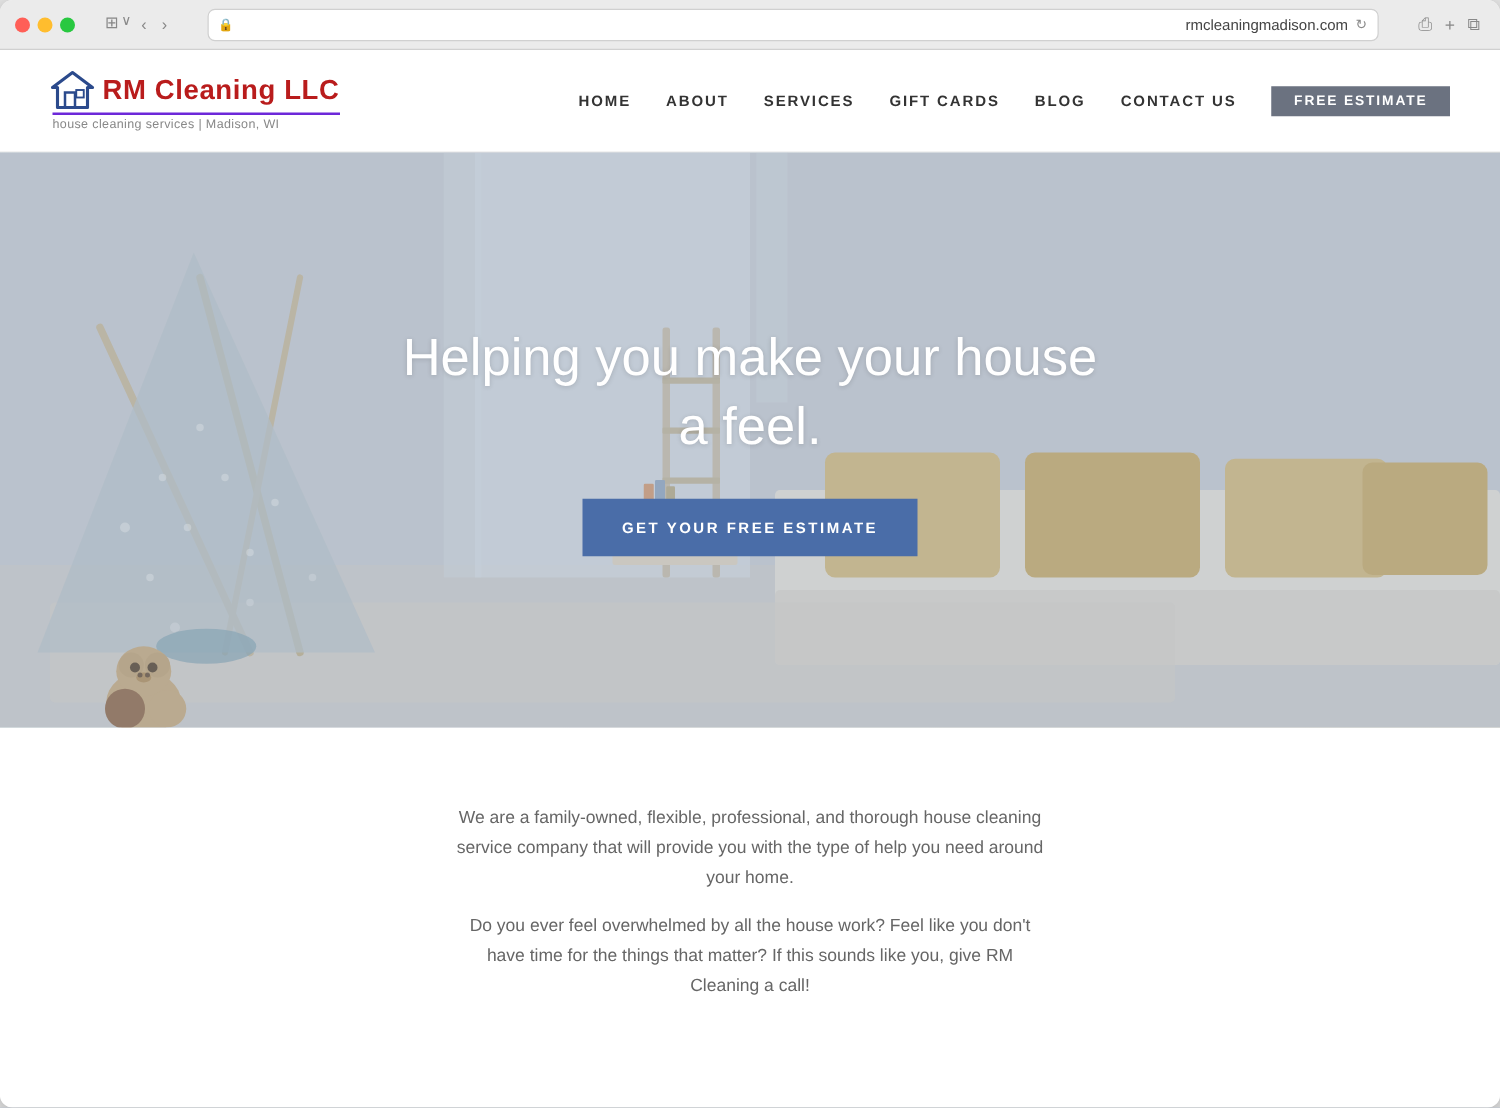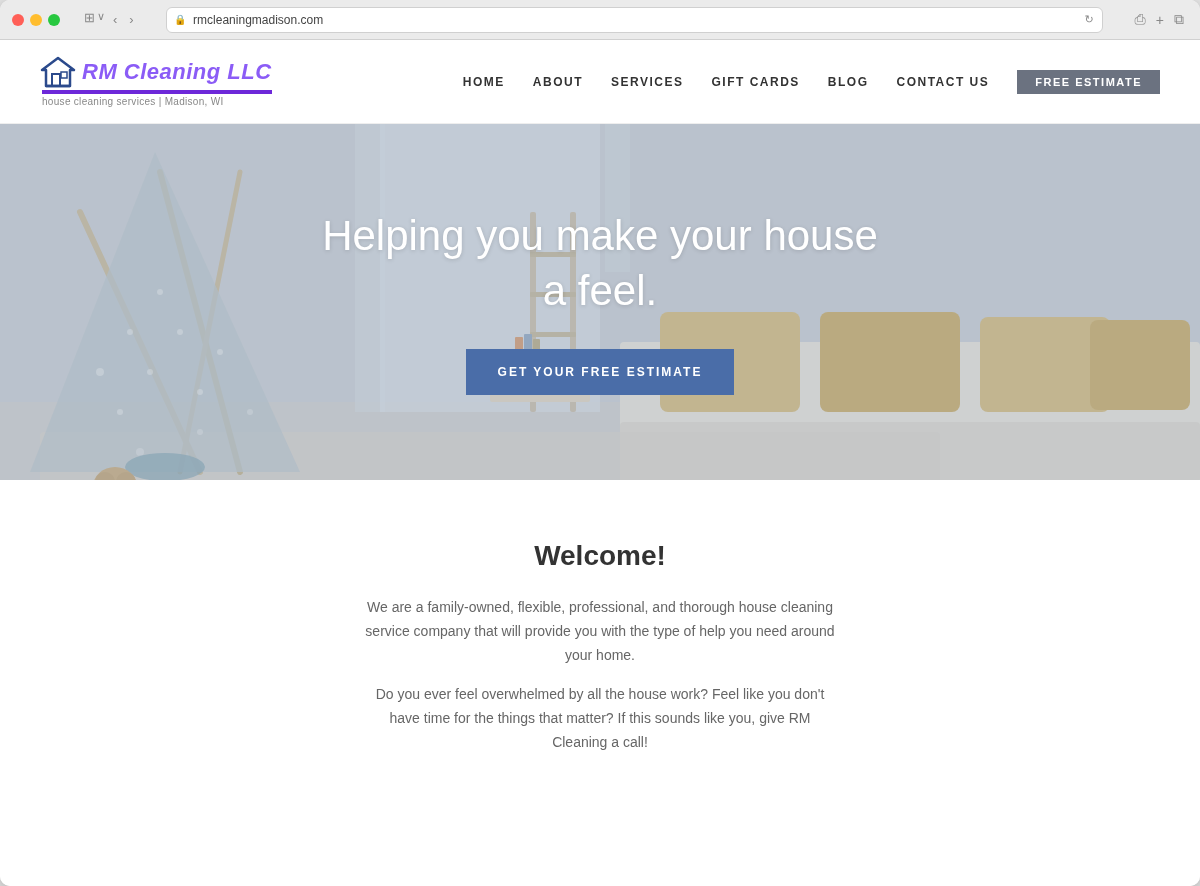--- a/index.html
+++ b/index.html
@@ -83,21 +83,21 @@
       color: #333;
     }
 
     .lock-icon {
       color: #888;
       font-size: 10px;
     }
 
     .address-text {
       flex: 1;
-      text-align: left;
+      text-align: right;
       color: #444;
     }
 
     .refresh-btn {
       color: #888;
       font-size: 11px;
     }
 
     
     .website {
@@ -127,30 +127,29 @@
     }
 
     .logo-icon {
       width: 36px;
       height: 32px;
     }
 
     .logo-text {
       font-size: 22px;
       font-weight: 700;
-      color: #8b5cf6;
+      color: #b91c1c;
       letter-spacing: 0.5px;
-      font-style: italic;
     }
 
     .logo-tagline {
       font-size: 10px;
       color: #888;
       margin-left: 2px;
-      border-top: 4px solid #6d28d9;
+      border-top: 2px solid #6d28d9;
       padding-top: 2px;
       letter-spacing: 0.3px;
     }
 
     .site-nav {
       display: flex;
       align-items: center;
       gap: 28px;
       margin-left: auto;
     }
@@ -173,21 +172,21 @@
       letter-spacing: 1.5px;
       padding: 6px 18px;
       border: none;
       cursor: pointer;
       text-transform: uppercase;
     }
 
     
     .hero-section {
       position: relative;
-      height: 356px;
+      height: 460px;
       overflow: hidden;
       background: #c8cdd6;
     }
 
     .hero-bg {
       position: absolute;
       inset: 0;
       background: linear-gradient(135deg, #b8c4cc 0%, #c5cdd5 30%, #d8dde3 50%, #ccc9be 70%, #c8bfaa 100%);
     }
 
@@ -399,19 +398,18 @@
       <div class="hero-content">
         <h1 class="hero-headline">
           <span>Helping you make your house</span><br>
           <span>a feel.</span>
         </h1>
         <button class="hero-cta-btn">GET YOUR FREE ESTIMATE</button>
       </div>
     </section>
 
     <section class="welcome-section">
-      <h2 class="welcome-title">Welcome!</h2>
       <p class="welcome-text">We are a family-owned, flexible, professional, and thorough house cleaning service company that will provide you with the type of help you need around your home.</p>
       <p class="welcome-text">Do you ever feel overwhelmed by all the house work? Feel like you don't have time for the things that matter? If this sounds like you, give RM Cleaning a call!</p>
     </section>
 
   </div>
 </div>
 
 </body></html>

